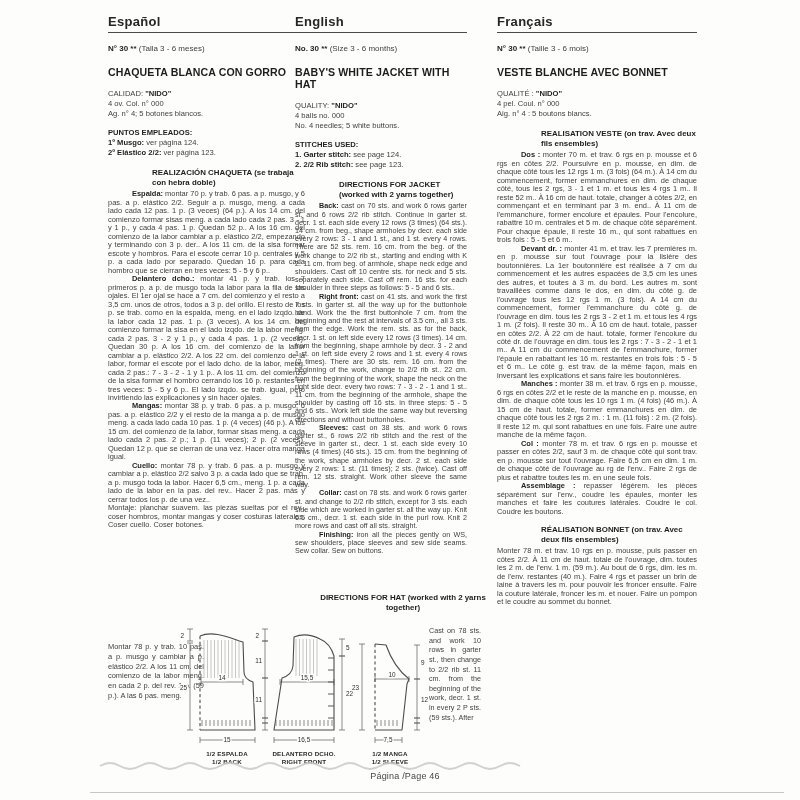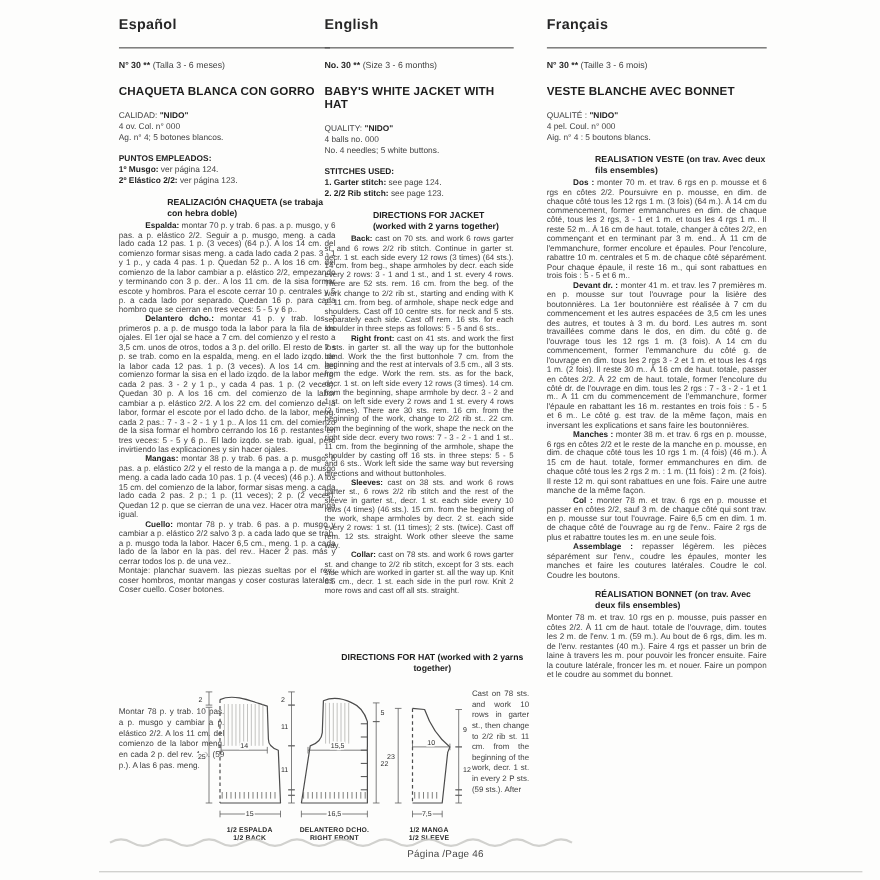--- a/index.html
+++ b/index.html
@@ -9,21 +9,21 @@
     font-family:"Liberation Sans", sans-serif;
     -webkit-font-smoothing:antialiased;
   }
   b{color:#1f1f1f;}
   .col{position:absolute;top:14px;}
   #col-es{left:108px;width:197px;height:596px;overflow:hidden;}
   #col-en{left:295px;width:172px;height:576px;overflow:hidden;}
   #col-fr{left:497px;width:200px;height:760px;overflow:hidden;}
   .lang{
     font-size:13px;font-weight:bold;color:#262626;letter-spacing:.3px;
-    padding-bottom:14px;border-bottom:1.4px solid #4a4a4a;
+    padding-bottom:3px;border-bottom:1.4px solid #4a4a4a;
   }
   #col-es .lang{width:192px;}
   #col-en .lang{width:186px;}
   #col-fr .lang{width:290px;}
   .size-line{margin-top:11px;font-size:8px;}
   .col-title{margin-top:13px;font-size:10.6px;font-weight:bold;color:#1d1d1d;letter-spacing:.1px;}
   .materials{margin-top:11px;font-size:7.6px;line-height:1.32;}
   .stitches{margin-top:9px;font-size:7.6px;line-height:1.32;}
   .stitches .hd{font-weight:bold;color:#1f1f1f;}
   .dir-heading{margin-top:10px;font-size:7.9px;font-weight:bold;color:#1d1d1d;line-height:1.22;margin-left:44px;}
@@ -31,21 +31,21 @@
   #col-en .body{font-size:7.2px;}
   .para{margin:0;}
   .lead{font-weight:bold;color:#1f1f1f;padding-left:24px;}
   .lead-plain{color:#3f3f3f;}
 
   
   #es-hat{position:absolute;left:108px;top:636px;width:96px;}
   #es-hat .dir-heading{margin-top:0;}
   #es-hat .body{margin-top:6px;line-height:1.32;}
   #en-hat-heading{
-    position:absolute;left:307px;top:593px;width:172px;
+    position:absolute;left:317px;top:593px;width:172px;
     font-size:7.9px;font-weight:bold;color:#1d1d1d;text-align:center;line-height:1.25;
   }
   #en-hat-body{
     position:absolute;left:429px;top:626px;width:52px;
     font-size:7.2px;line-height:1.34;text-align:justify;
   }
 
   
   #diagram{position:absolute;left:168px;top:606px;width:272px;height:192px;}
   #diagram .outline{fill:none;stroke:#4c4c4c;stroke-width:1.1;stroke-linejoin:round;}
@@ -117,20 +117,21 @@
     <div class="hd">STITCHES USED:</div>
     <div><b>1. Garter stitch:</b><span> see page 124.</span></div>
     <div><b>2. 2/2 Rib stitch:</b><span> see page 123.</span></div>
   </div>
   <div class="dir-heading">DIRECTIONS FOR JACKET (worked with 2 yarns together)</div>
   <div class="body">
     <p class="para"><b class="lead">Back:</b><span> cast on 70 sts. and work 6 rows garter st. and 6 rows 2/2 rib stitch. Continue in garter st. decr. 1 st. each side every 12 rows (3 times) (64 sts.). 14 cm. from beg., shape armholes by decr. each side every 2 rows: 3 - 1 and 1 st., and 1 st. every 4 rows. There are 52 sts. rem. 16 cm. from the beg. of the work change to 2/2 rib st., starting and ending with K 2. 11 cm. from beg. of armhole, shape neck edge and shoulders. Cast off 10 centre sts. for neck and 5 sts. separately each side. Cast off rem. 16 sts. for each shoulder in three steps as follows: 5 - 5 and 6 sts..</span></p>
     <p class="para"><b class="lead">Right front:</b><span> cast on 41 sts. and work the first 7 sts. in garter st. all the way up for the buttonhole band. Work the the first buttonhole 7 cm. from the beginning and the rest at intervals of 3.5 cm., all 3 sts. from the edge. Work the rem. sts. as for the back, decr. 1 st. on left side every 12 rows (3 times). 14 cm. from the beginning, shape armhole by decr. 3 - 2 and 1 st. on left side every 2 rows and 1 st. every 4 rows (2 times). There are 30 sts. rem. 16 cm. from the beginning of the work, change to 2/2 rib st.. 22 cm. from the beginning of the work, shape the neck on the right side decr. every two rows: 7 - 3 - 2 - 1 and 1 st.. 11 cm. from the beginning of the armhole, shape the shoulder by casting off 16 sts. in three steps: 5 - 5 and 6 sts.. Work left side the same way but reversing directions and without buttonholes.</span></p>
     <p class="para"><b class="lead">Sleeves:</b><span> cast on 38 sts. and work 6 rows garter st., 6 rows 2/2 rib stitch and the rest of the sleeve in garter st., decr. 1 st. each side every 10 rows (4 times) (46 sts.). 15 cm. from the beginning of the work, shape armholes by decr. 2 st. each side every 2 rows: 1 st. (11 times); 2 sts. (twice). Cast off rem. 12 sts. straight. Work other sleeve the same way.</span></p>
     <p class="para"><b class="lead">Collar:</b><span> cast on 78 sts. and work 6 rows garter st. and change to 2/2 rib stitch, except for 3 sts. each side which are worked in garter st. all the way up. Knit 6.5 cm., decr. 1 st. each side in the purl row. Knit 2 more rows and cast off all sts. straight.</span></p>
+    <p class="para"><b class="lead">Finishing:</b><span> iron all the pieces gently on WS, sew shoulders, place sleeves and sew side seams. Sew collar. Sew on buttons.</span></p>
   </div>
 </div>
 
 <div class="col" id="col-fr">
   <div class="lang">Français</div>
   <div class="size-line">
     <b>N° 30 **</b>
     <span>(Taille 3 - 6 mois)</span>
   </div>
   <div class="col-title">VESTE BLANCHE AVEC BONNET</div>

